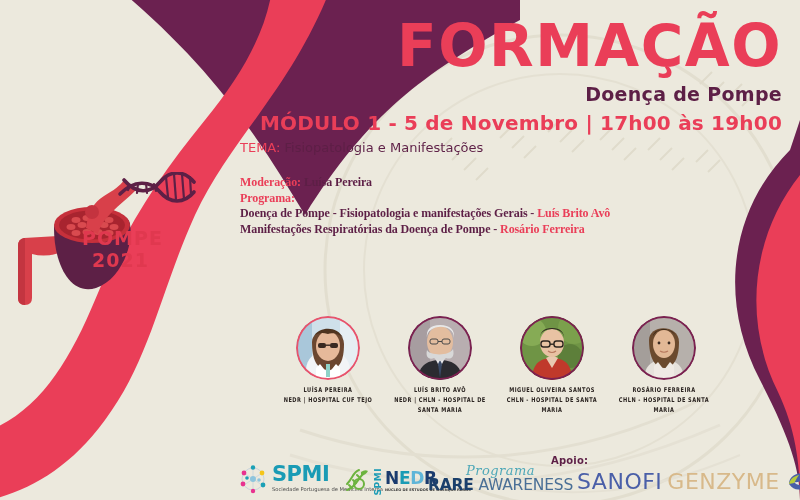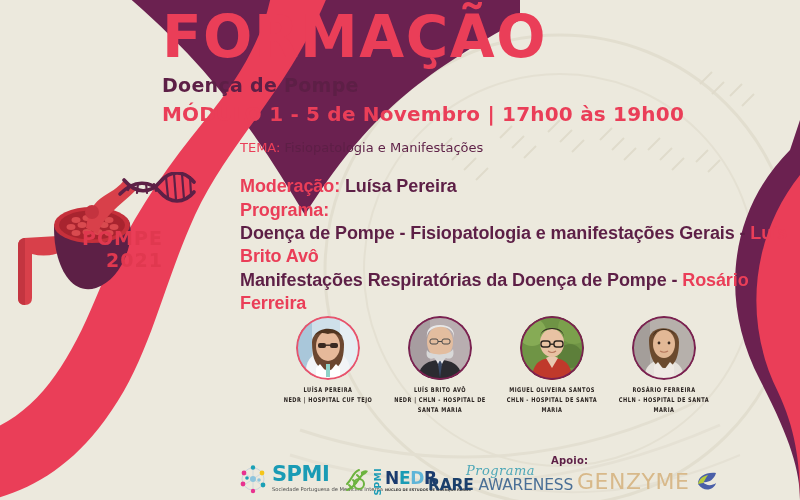--- a/index.html
+++ b/index.html
@@ -16,26 +16,26 @@
 
   
   .bg-svg { position:absolute; inset:0; width:800px; height:500px; }
 
   
   .pompe-illus { position:absolute; left:8px; top:172px; width:200px; height:140px; }
   .pompe-word {
     position:absolute; left:82px; top:228px;
     font-family:"DejaVu Sans", sans-serif;
     font-weight:bold; font-size:19px; letter-spacing:1px;
-    color:#e0384f; line-height:1.15; text-align:right;
+    color:#e0384f; line-height:1.15; text-align:left;
   }
   .pompe-word .yr { display:block; margin-left:10px; }
 
   
-  .headline { position:absolute; right:18px; top:8px; text-align:left; width:620px; }
+  .headline { position:absolute; right:18px; top:17px; text-align:right; width:620px; }
   .t-formacao {
     font-family:"DejaVu Sans", sans-serif;
     font-weight:bold; font-size:58px; letter-spacing:1.5px;
     color:#ea3e58; line-height:1.0;
   }
   .t-doenca {
     font-family:"DejaVu Sans", sans-serif;
     font-weight:bold; font-size:19px; color:#5d1f46;
     margin-top:8px; letter-spacing:0.3px;
   }
@@ -47,22 +47,22 @@
 
   
   .prog { position:absolute; left:240px; top:140px; width:548px; }
   .tema {
     font-family:"DejaVu Sans", sans-serif;
     font-weight:normal; font-size:13px; color:#5d1f46; line-height:1.25;
     margin-bottom:19px;
   }
   .tema .lbl { color:#ea3e58; }
   .line {
-    font-family:Liberation Sans, sans-serif;
-    font-weight:bold; font-size:18px; color:#5d1f46;
+    font-family:Liberation Serif, serif;
+    font-weight:bold; font-size:12px; color:#5d1f46;
     line-height:1.30; letter-spacing:-0.1px;
   }
   .pink { color:#ea3e58; }
 
   
   .speakers { position:absolute; left:272px; top:316px; width:420px; height:130px; }
   .spk { position:absolute; width:112px; text-align:center; }
   .spk .photo {
     width:64px; height:64px; border-radius:50%;
     margin:0 auto; overflow:hidden; position:relative;
@@ -444,20 +444,21 @@
 
     <div class="logo rare">
       <div class="rare-script">Programa</div>
       <div class="rare-main">
         <span class="rare-b">RARE</span><span class="rare-l"> AWARENESS</span>
       </div>
     </div>
 
     <div class="logo apoio">Apoio:</div>
     <div class="logo sanofi">
+      <span class="sanofi-a">SANOFI</span>
       <span class="sanofi-b">GENZYME</span>
       <svg width="24" height="24" viewBox="0 0 24 24" aria-hidden="true">
         <path d="M4 14 C 4 6 12 2 22 3 C 20 10 14 13 9 12 C 12 16 18 16 22 13 C 20 20 10 23 4 14 Z" fill="#4a5fa8"></path>
         <path d="M4 14 C 5 9 9 6 14 5 C 11 9 10 12 9 13 Z" fill="#b8cc3a"></path>
       </svg>
     </div>
   </div>
 </div>
 
 </body></html>

